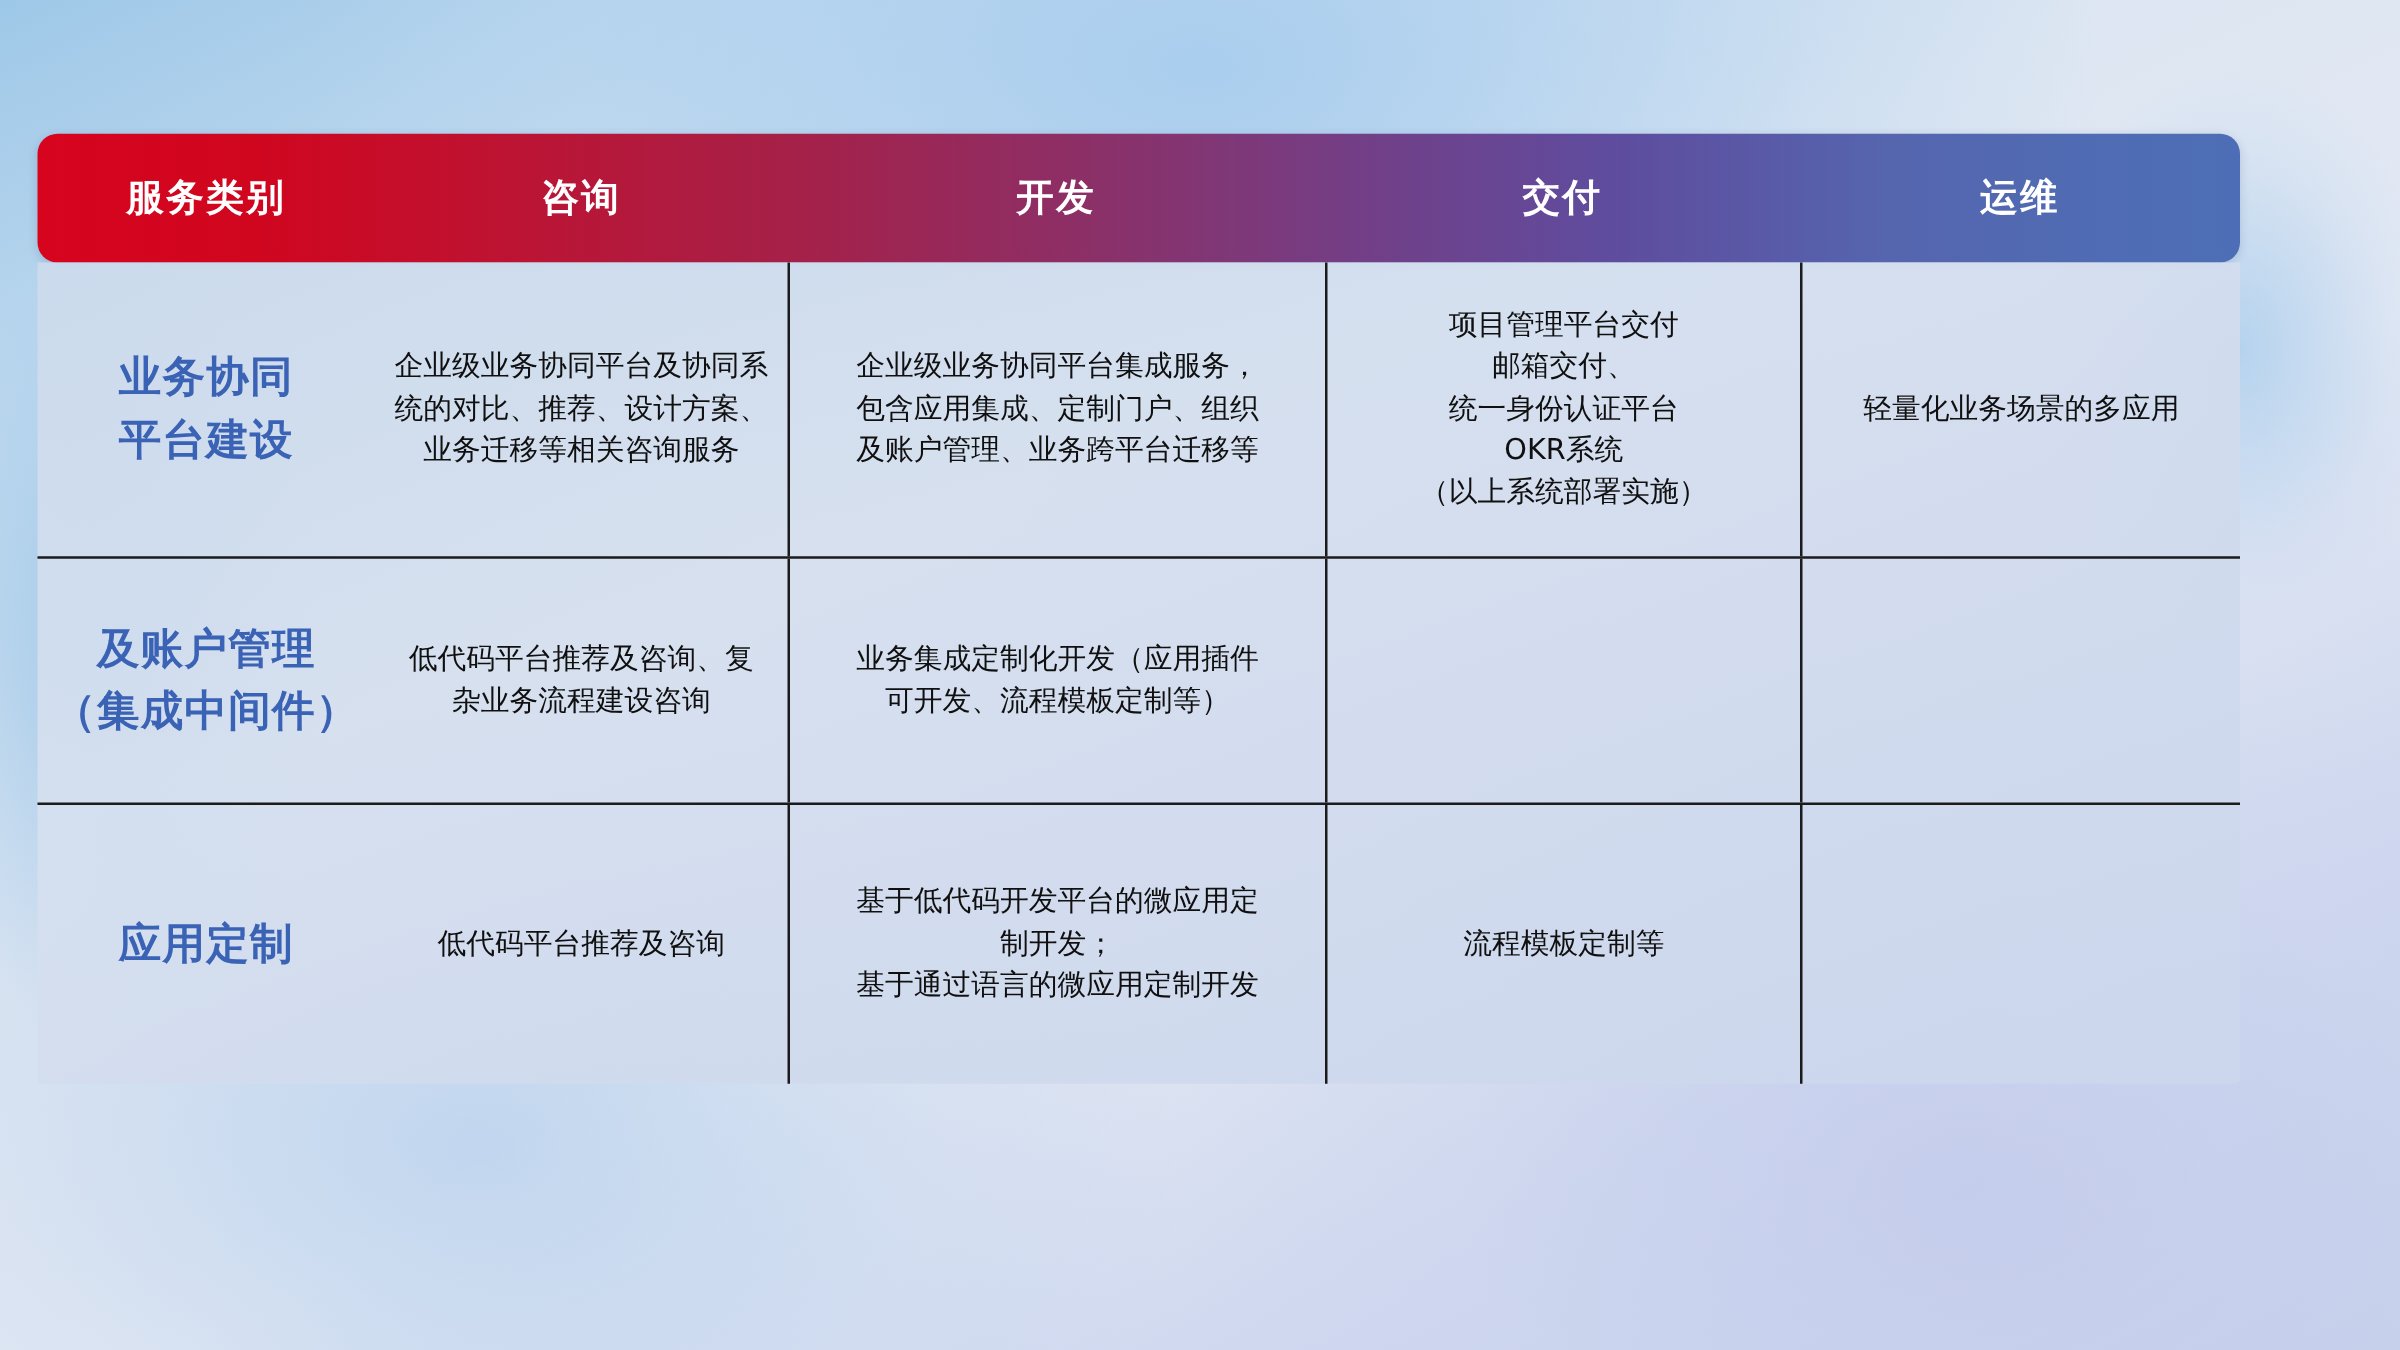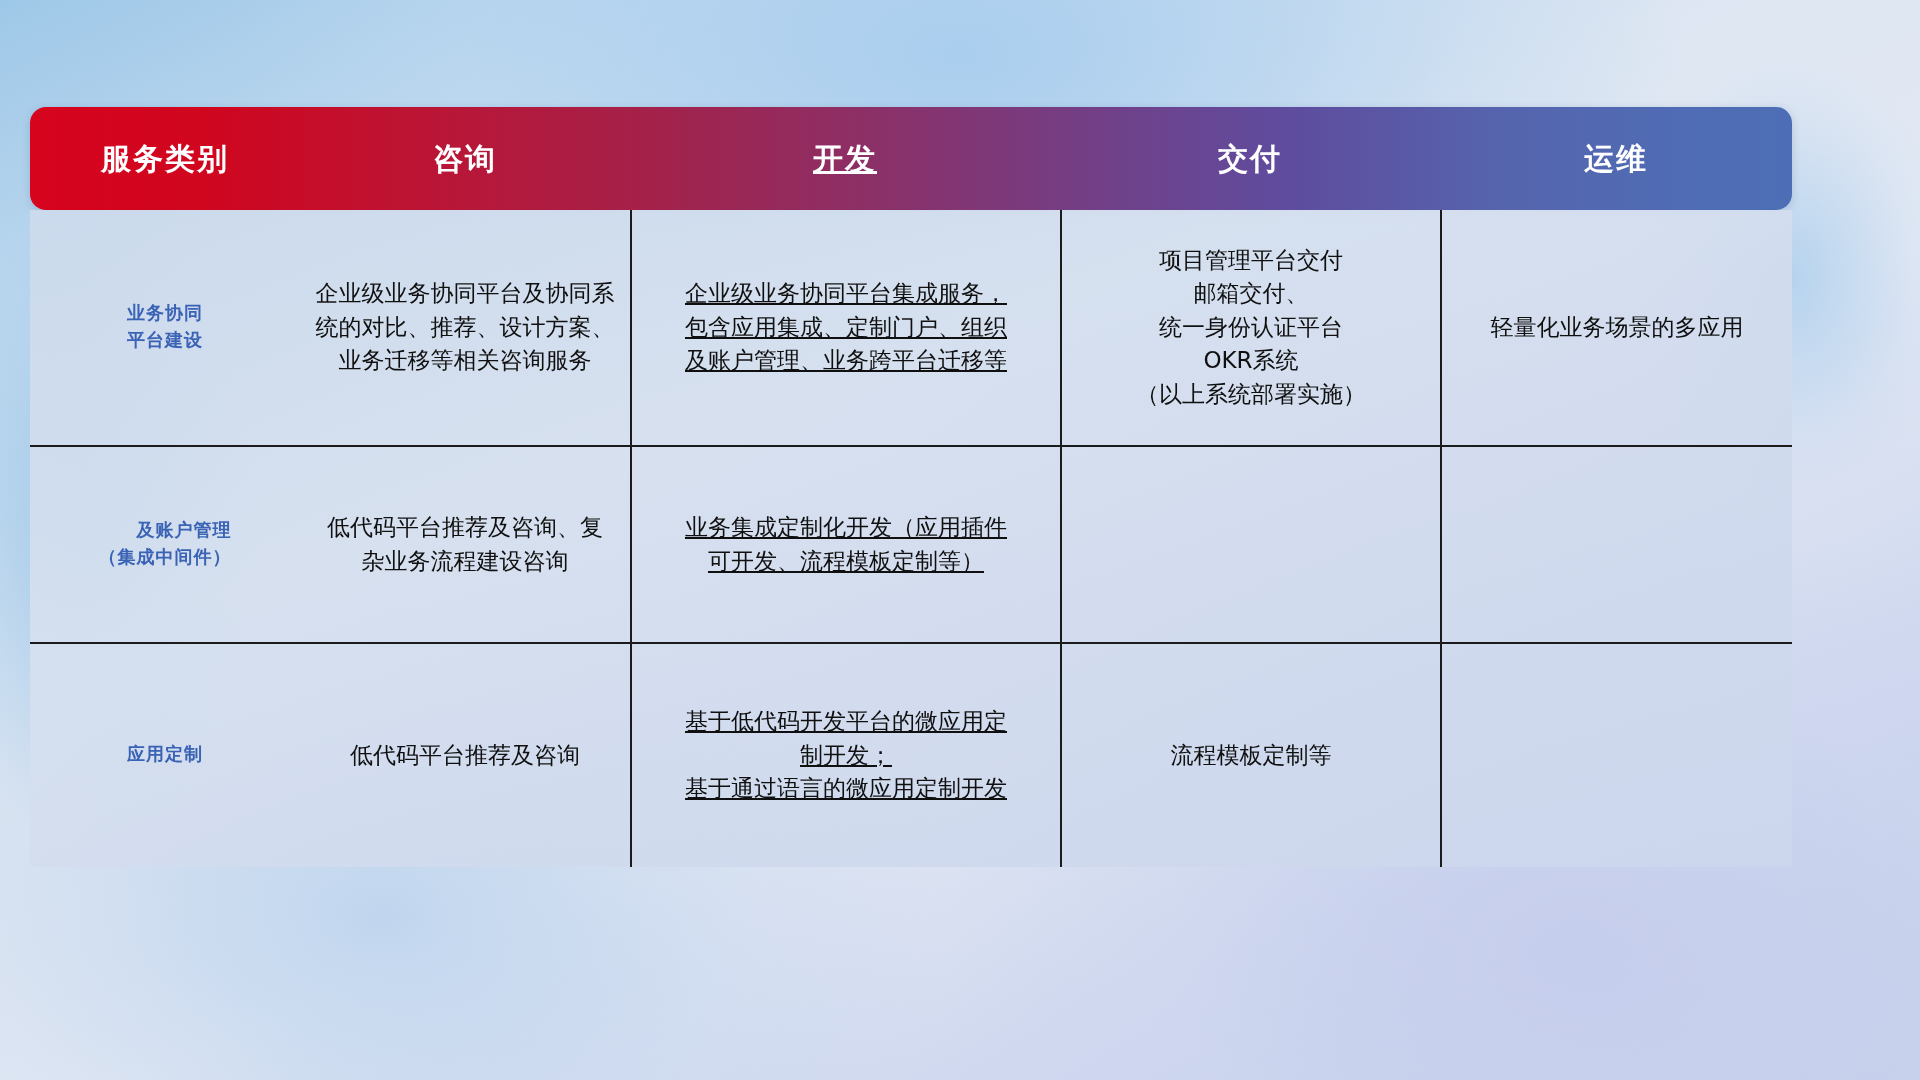--- a/index.html
+++ b/index.html
@@ -102,31 +102,30 @@
     font-size: 23px;
     line-height: 1.45;
     color: #101010;
     padding: 10px 12px;
     box-sizing: border-box;
     white-space: pre-line;
   }
   .td.cat {
     color: #3a62b5;
     font-weight: bold;
-    font-size: 18px;
+    font-size: 34px;
     line-height: 1.45;
     letter-spacing: 1px;
-    font-family: Liberation Mono, monospace;
   }
   .vline { border-left: 2px solid #1b1b1b; }
 
   
-  .c0 { width: 270px; flex: 0 0 270px; text-align: right; }
+  .c0 { width: 270px; flex: 0 0 270px; }
   .c1 { width: 330px; flex: 0 0 330px; }
-  .c2 { width: 430px; flex: 0 0 430px; text-decoration: underline; }
+  .c2 { width: 430px; flex: 0 0 430px; }
   .c3 { width: 380px; flex: 0 0 380px; }
   .c4 { width: 352px; flex: 0 0 352px; }
 
   .r0 { height: 235px; }
   .r1 { height: 195px; }
   .r2 { height: 223px; }
 </style>
 </head>
 <body>
 

